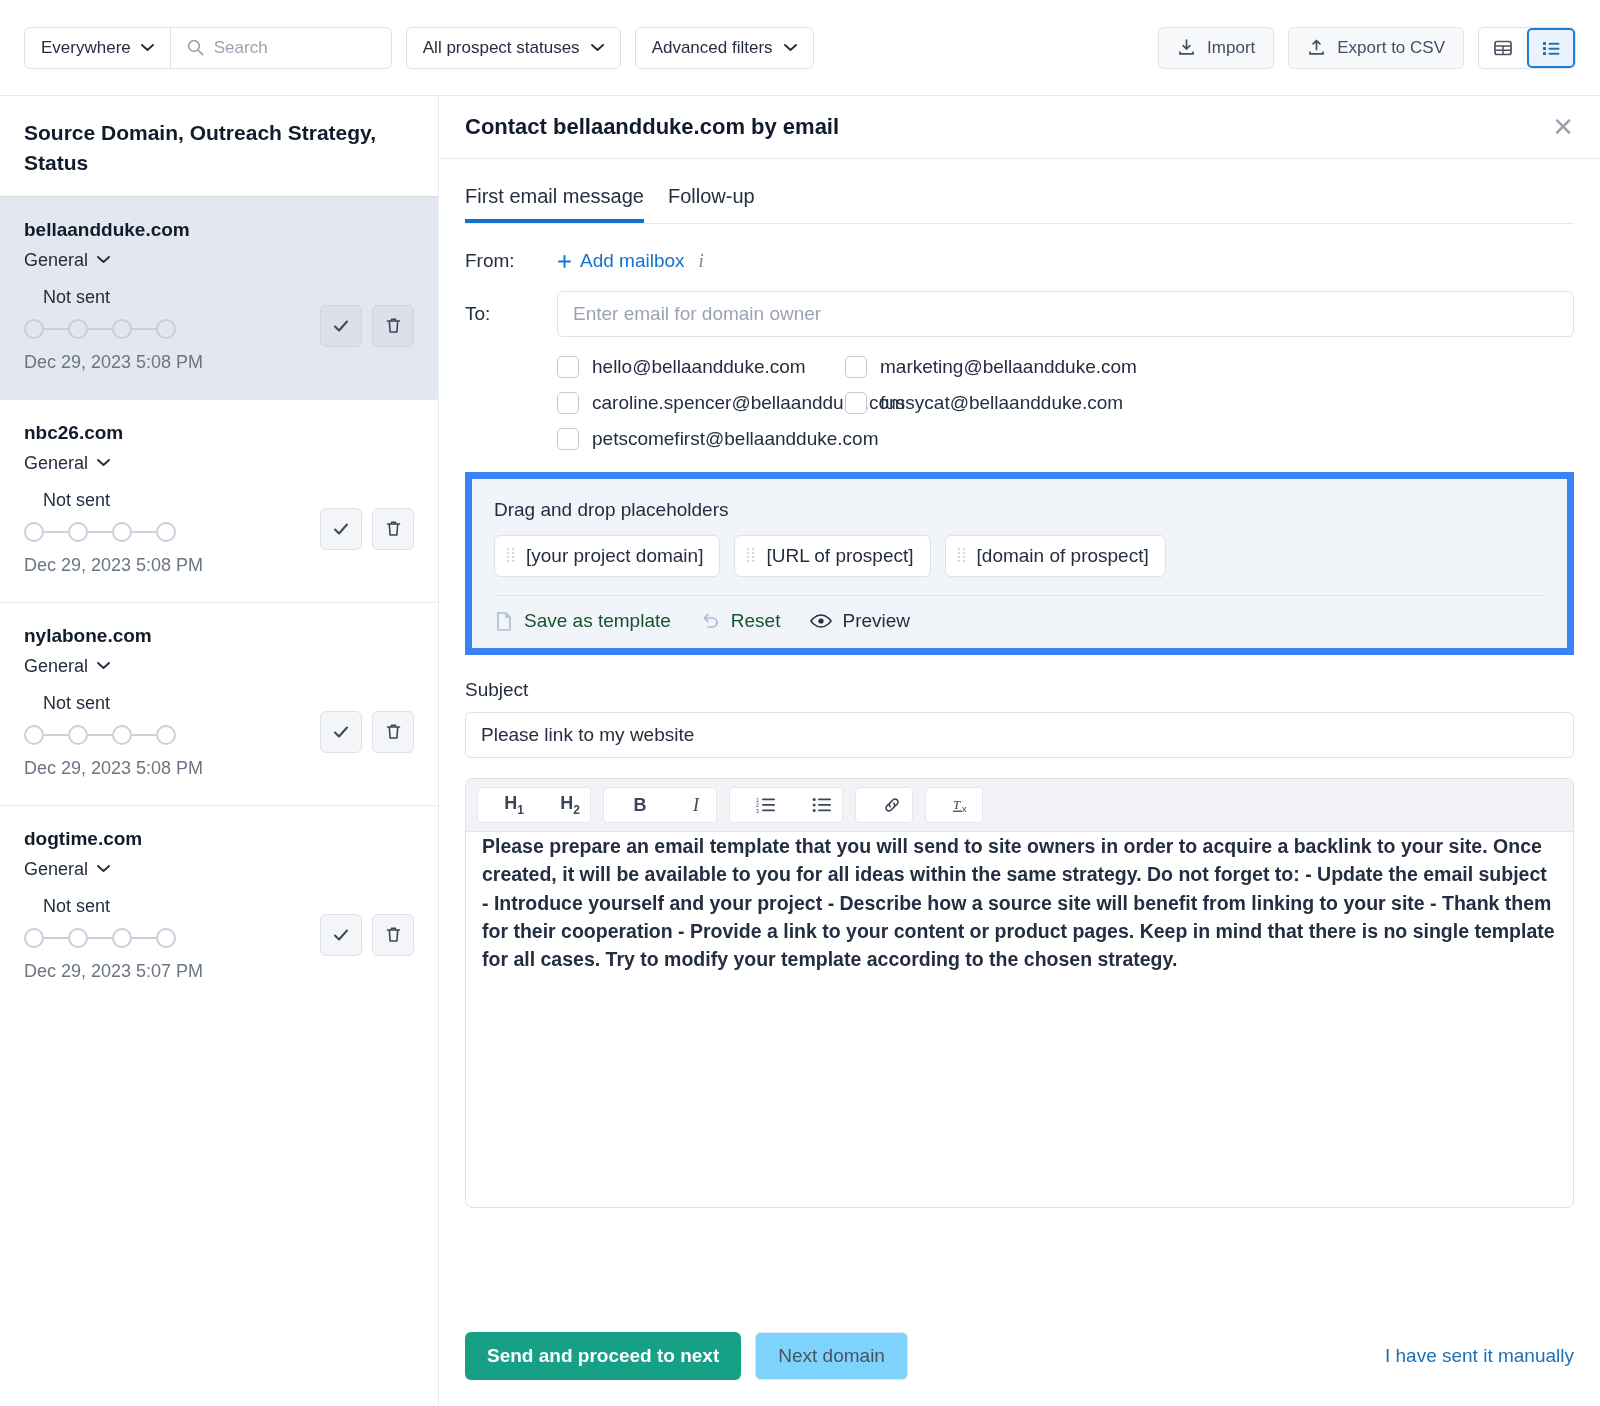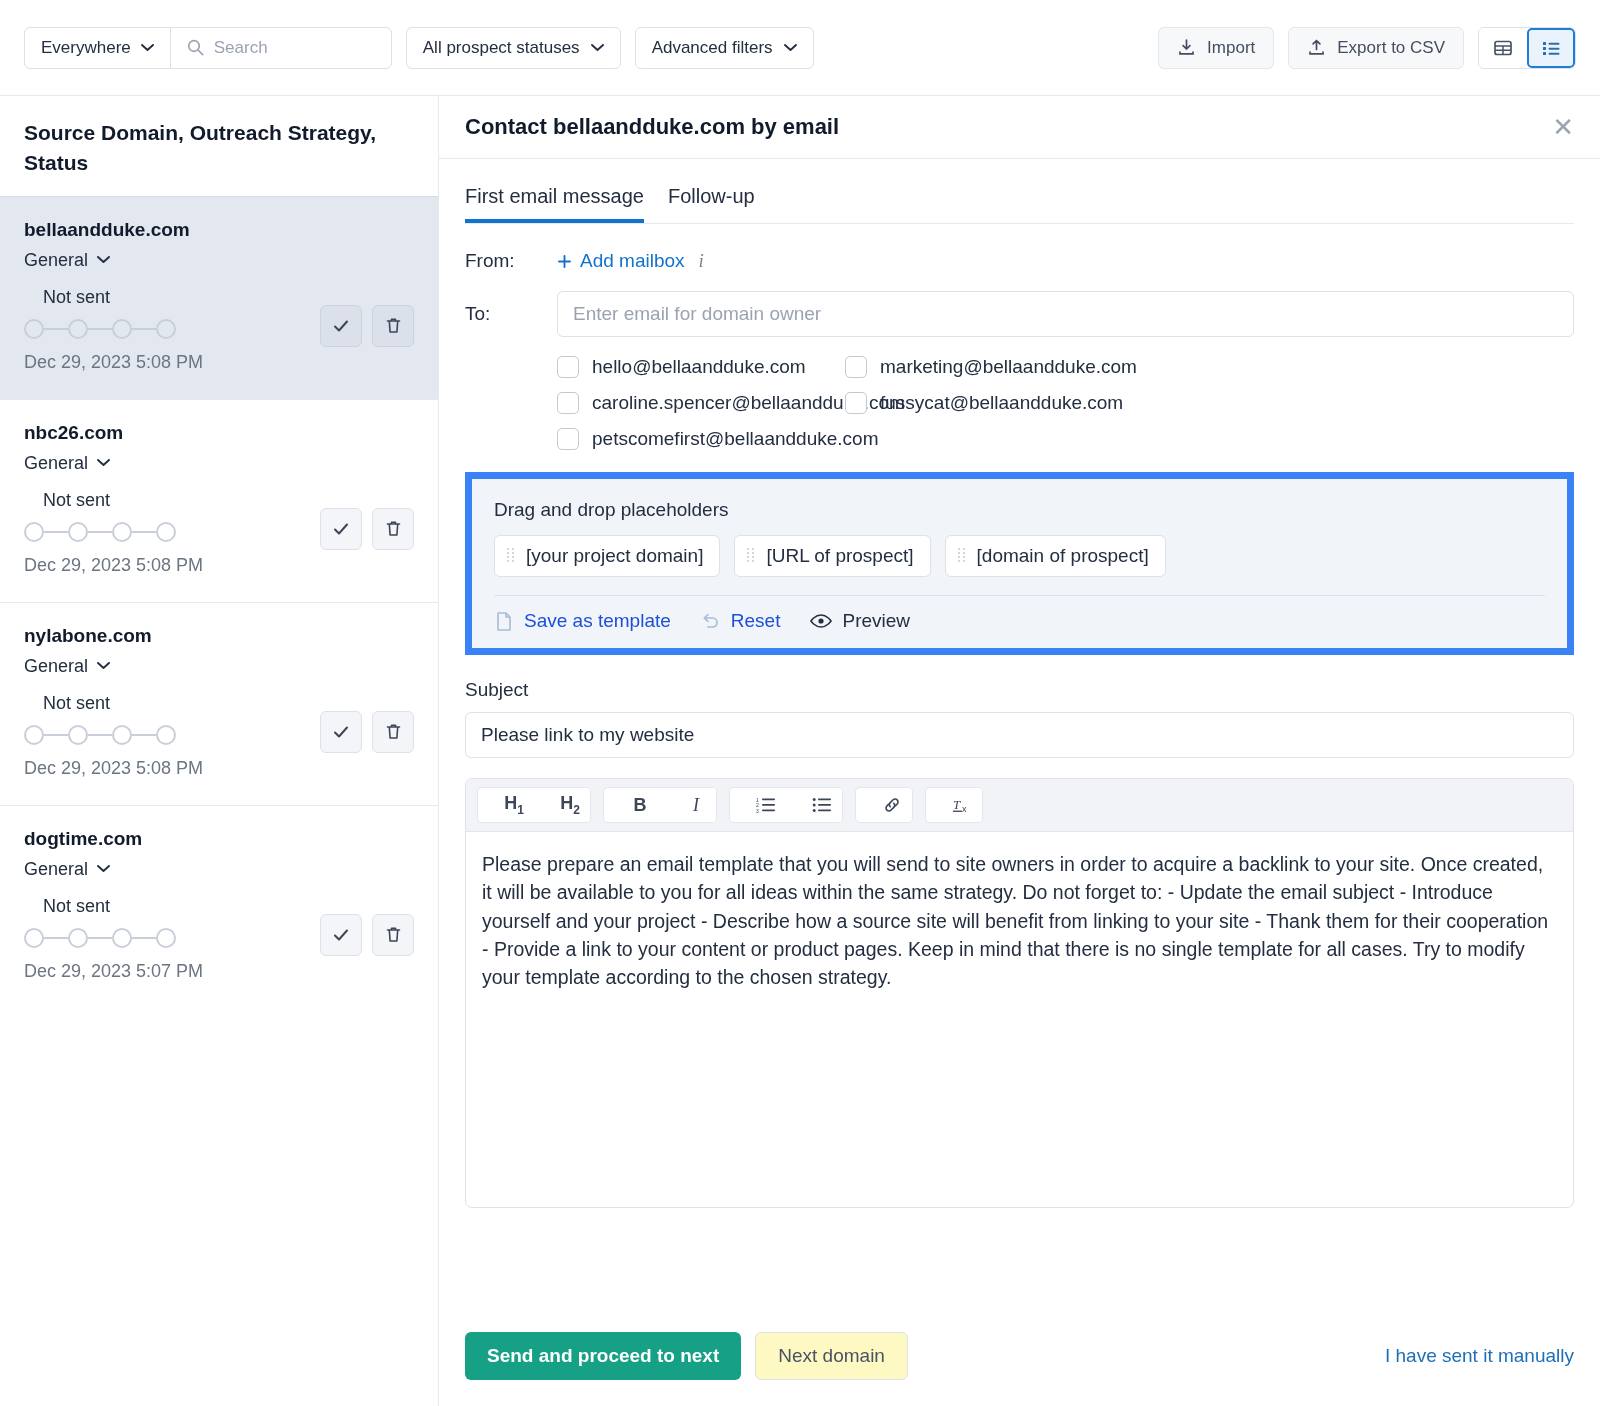--- a/index.html
+++ b/index.html
@@ -298,21 +298,21 @@
   .ph-divider {
     height: 1px; background: #dce3ed;
     margin: 18px 0 14px 0;
   }
   .ph-actions { display: flex; align-items: center; gap: 30px; }
   .ph-act {
     display: flex; align-items: center; gap: 10px;
     font-size: 19px;
     cursor: pointer;
   }
-  .ph-act.disabled { color: #1d4ed8; cursor: default; }
+  .ph-act.disabled { color: #14532d; cursor: default; }
   .ph-act.enabled { color: #242e41; }
 
   .field-label {
     margin-top: 24px;
     font-size: 19px;
     color: #242e41;
     margin-bottom: 11px;
   }
   .subject-input {
     width: 100%;
@@ -351,47 +351,48 @@
     width: 40px; height: 34px;
     display: flex; align-items: center; justify-content: center;
     cursor: pointer;
     font-size: 18px;
     color: #3c4656;
     background: #fff;
     margin-left: 16px;
   }
   .ed-body {
     flex: 1;
-    padding: 18px 16px;
+    padding: 0 16px;
     font-size: 19.5px;
     line-height: 1.45;
     color: #242e41;
     overflow: auto;
     outline: none;
+    font-weight: bold;
   }
 
   .footer {
     display: flex; align-items: center;
     padding: 22px 26px 26px 26px;
     gap: 14px;
   }
   .btn-primary {
     background: #16a085;
     color: #fff;
     border: none;
     border-radius: 6px;
     height: 48px;
     padding: 0 22px;
     font-size: 19px;
     font-weight: bold;
     font-family: "Liberation Sans", sans-serif;
     cursor: pointer;
   }
   .btn-secondary {
-    background: #fef9c3;
+    background: #7dd3fc;
     color: #4a5364;
     border: 1px solid #dde1e8;
     border-radius: 6px;
     height: 48px;
     padding: 0 22px;
     font-size: 19px;
     font-family: "Liberation Sans", sans-serif;
     cursor: pointer;
   }
   .footer-link {

